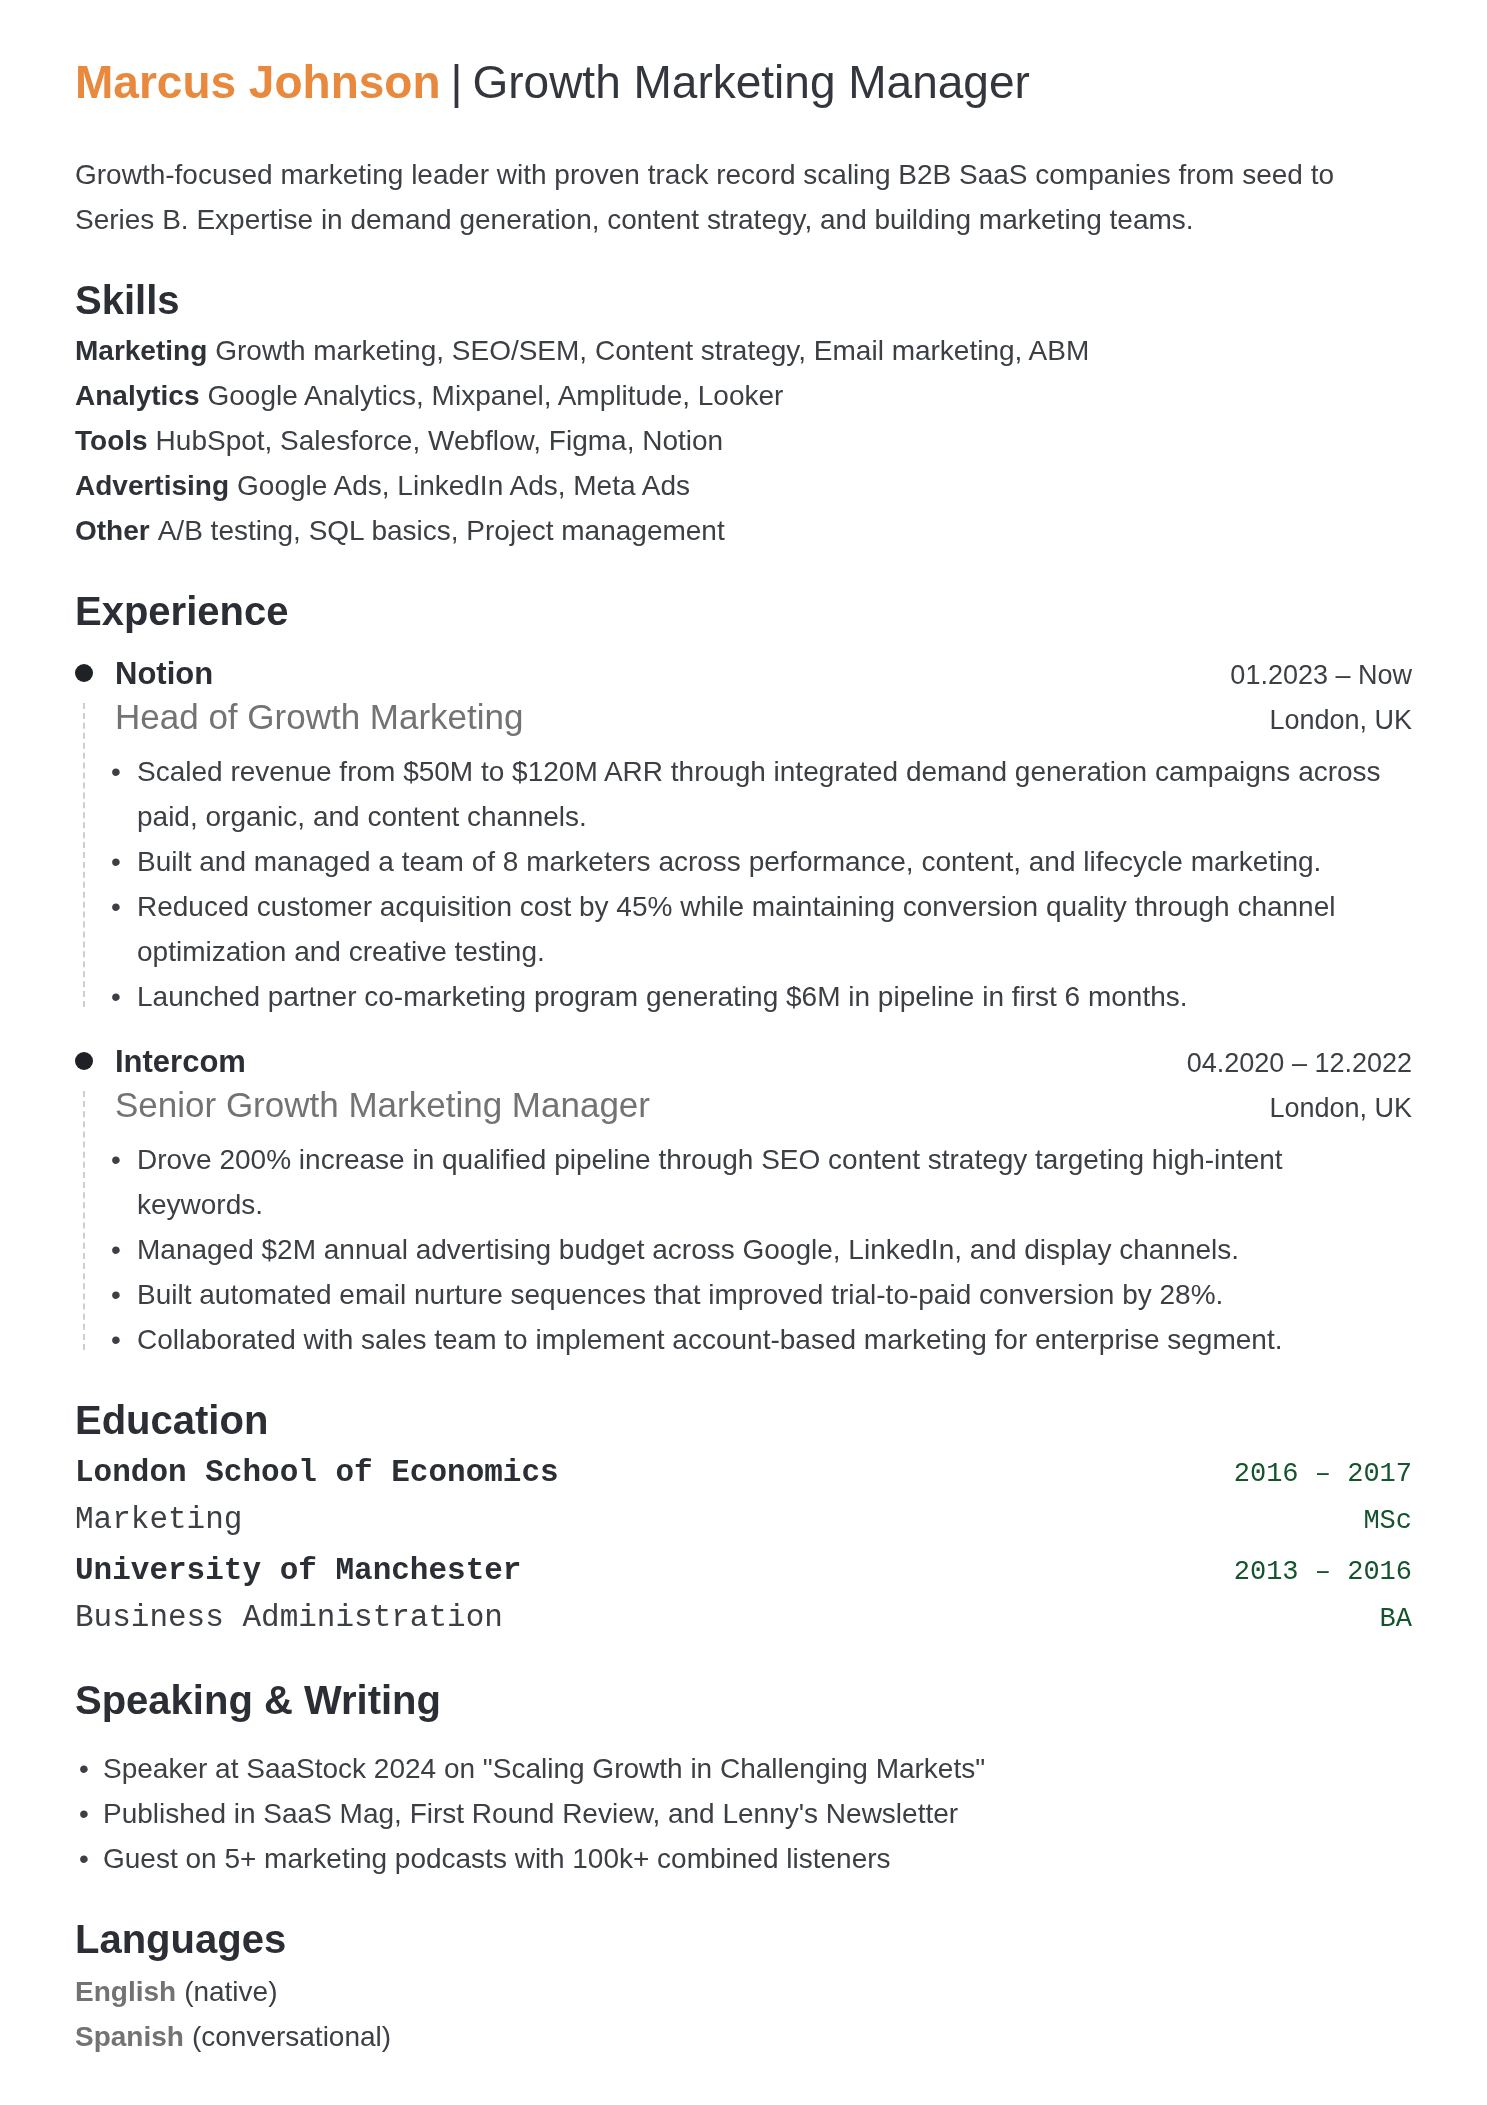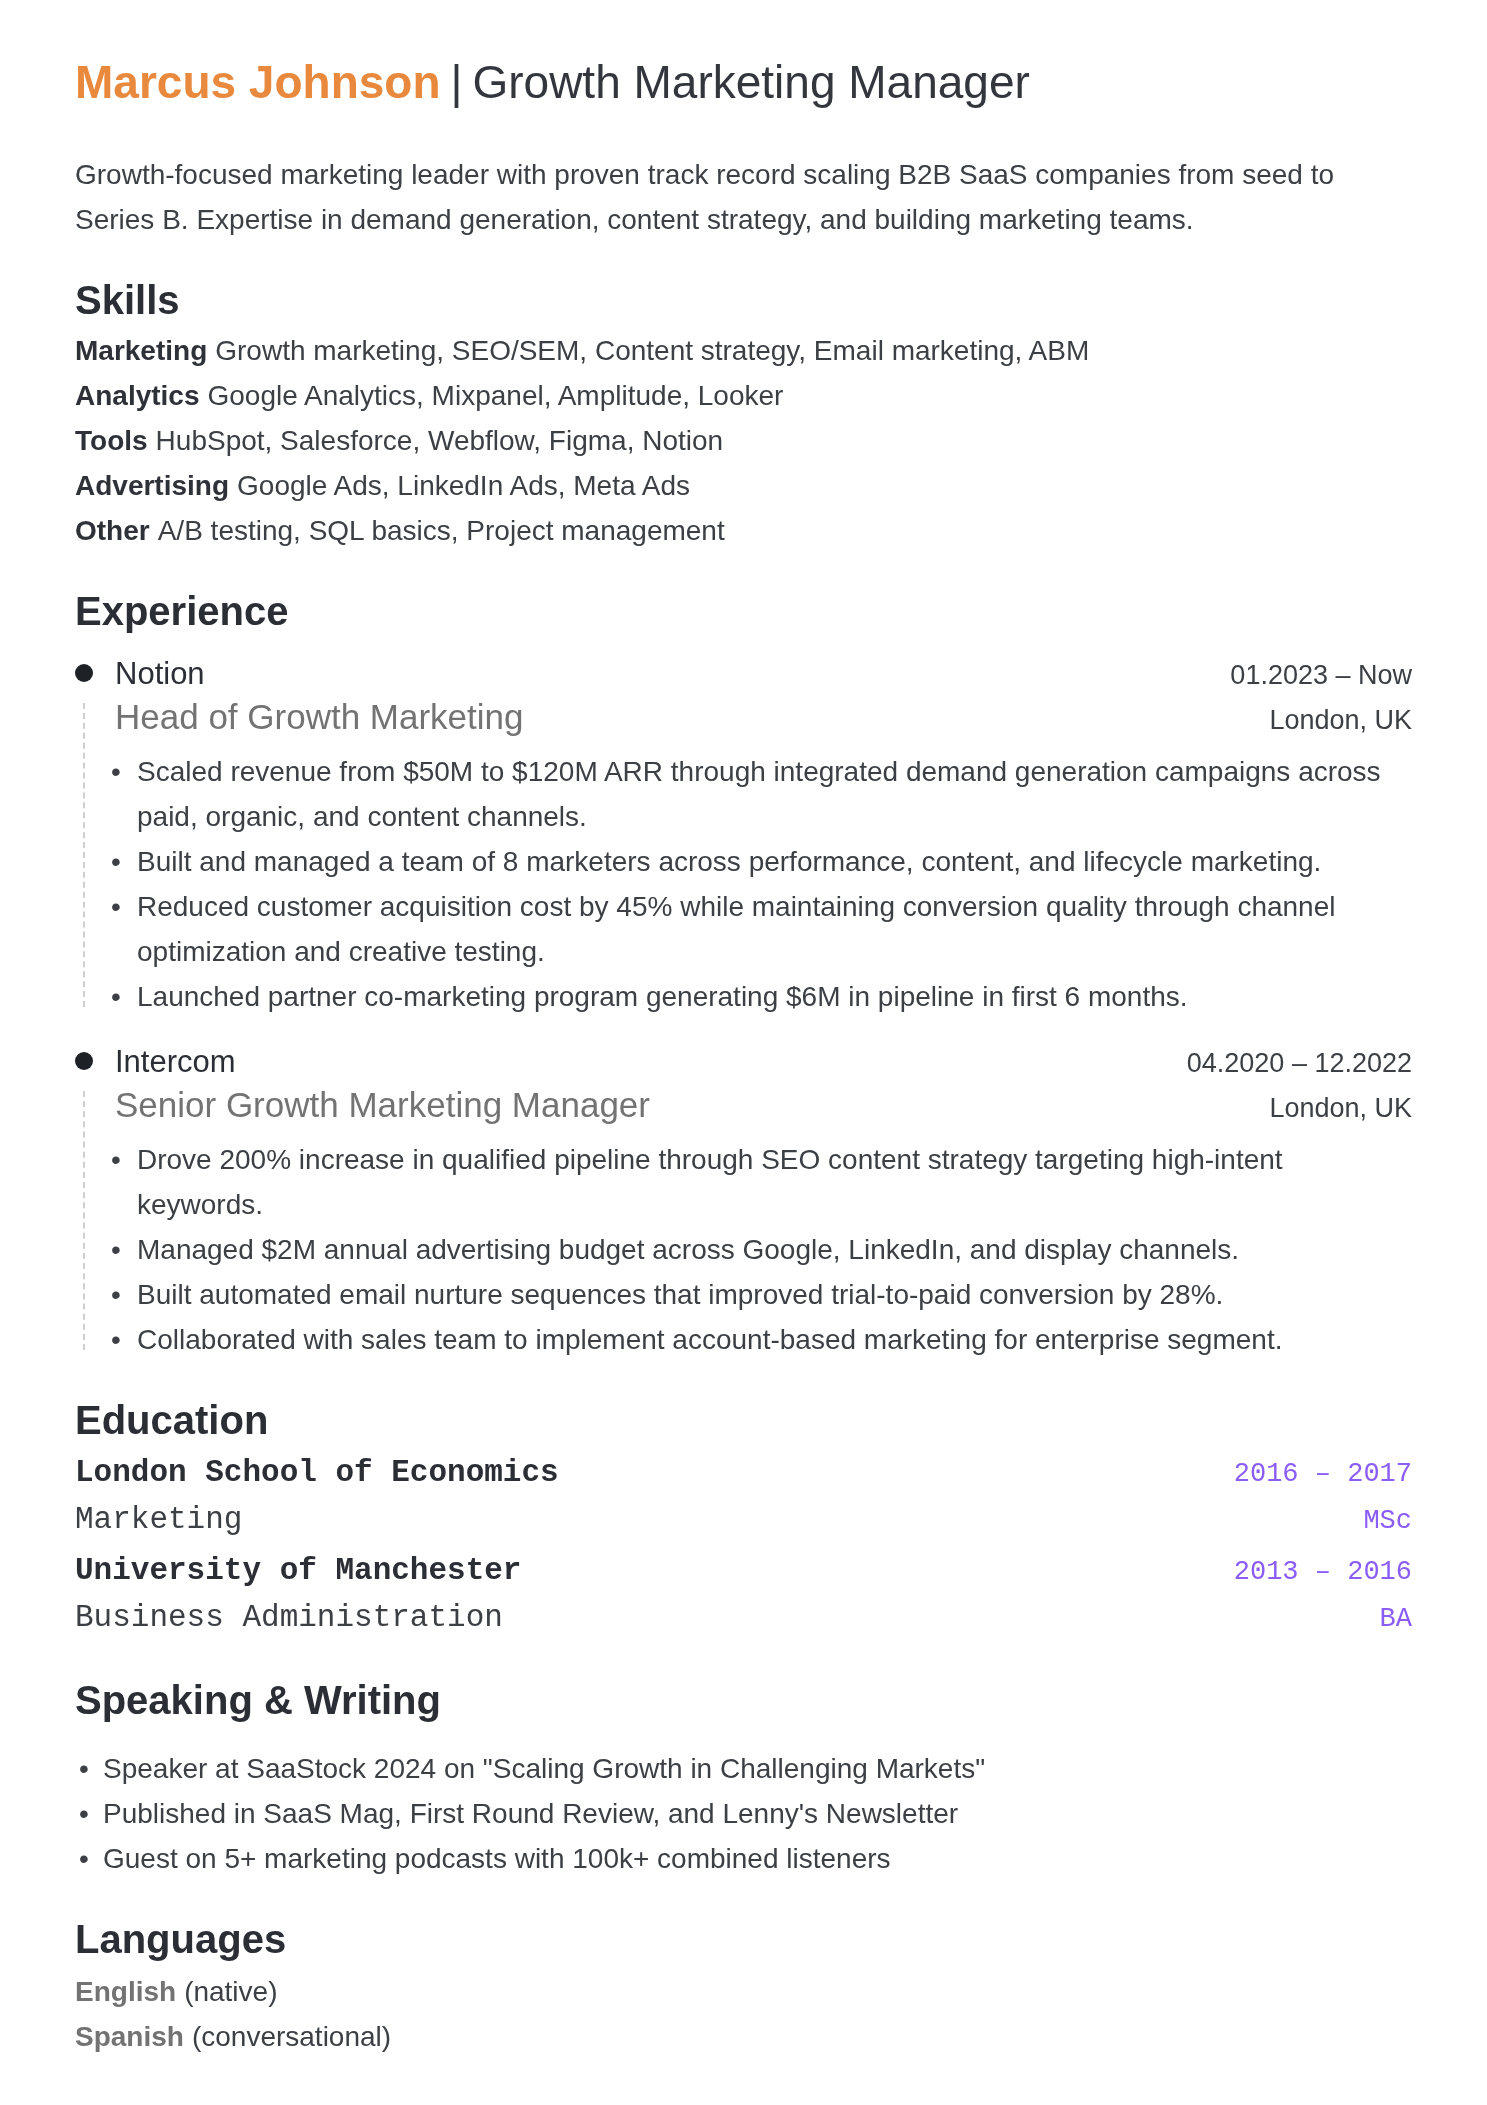--- a/index.html
+++ b/index.html
@@ -32,32 +32,32 @@
   .skill-label { font-weight: 700; color: #2E3137; margin-right: 8px; }
 
   
   .xp { position: relative; padding-left: 40px; margin-top: 16px; }
   .xp::before {
     content: ""; position: absolute; left: 8px; top: 50px; bottom: 12px;
     border-left: 2px dashed #CFCFCF;
   }
   .xp-dot { position: absolute; left: 0; top: 11px; width: 18px; height: 18px; border-radius: 50%; background: #1E2126; }
   .xp-head, .xp-sub { display: flex; justify-content: space-between; align-items: baseline; line-height: 42px; }
-  .company { font-size: 31px; font-weight: 400; color: #2B2E34; }
+  .company { font-size: 31px; font-weight: 700; color: #2B2E34; }
   .dates, .loc { font-size: 27px; color: #3C4045; }
   .role { font-size: 35px; font-weight: 400; color: #737373; }
   .xp-bullets { margin-top: 8px; list-style: none; }
   .xp-bullets li { position: relative; padding-left: 22px; font-size: 28px; line-height: 45px; }
   .xp-bullets li::before { content: "•"; position: absolute; left: -4px; color: #3C4045; }
 
   
   .edu-entry { margin-top: 4px; font-family: Liberation Mono, monospace; }
   .edu-row { display: flex; justify-content: space-between; align-items: baseline; line-height: 46px; }
   .school { font-size: 31px; font-weight: 700; color: #2B2E34; }
-  .edu-dates, .degree { font-size: 27px; color: #8b5cf6; }
+  .edu-dates, .degree { font-size: 27px; color: #14532d; }
   .field { font-size: 31px; font-weight: 400; }
 
   
   .speak-bullets { margin-top: 20px; list-style: none; }
   .speak-bullets li { position: relative; padding-left: 28px; font-size: 28px; line-height: 45px; }
   .speak-bullets li::before { content: "•"; position: absolute; left: 4px; color: #3C4045; }
 
   
   .langs { margin-top: 4px; list-style: none; }
   .langs li { font-size: 28px; line-height: 45px; }

